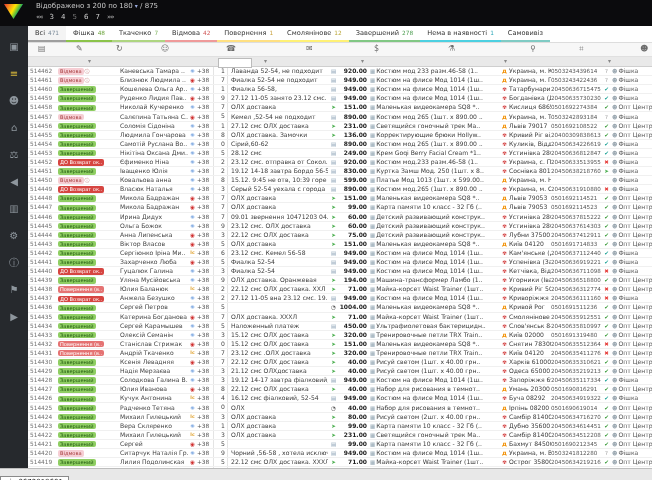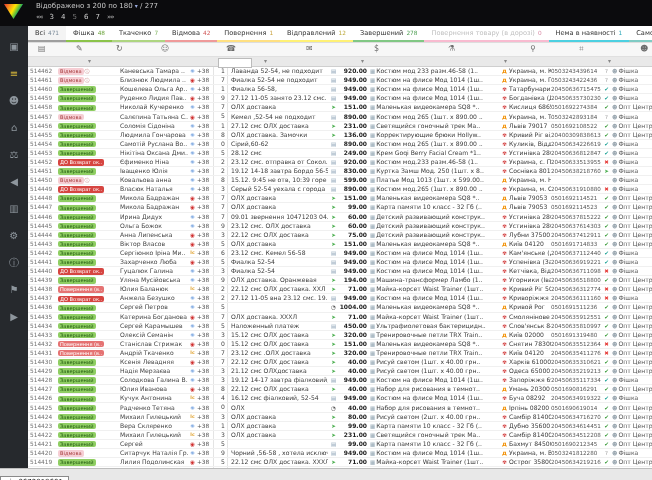--- a/index.html
+++ b/index.html
@@ -80,21 +80,21 @@
 </head>
 <body>
 
 <div class="app">
 
   <div class="topbar">
     <div class="logo"></div>
     <div class="tb-line1">
       <span>Відображено з 200 по 180</span>
       <span class="tb-caret">▾</span>
-      <span>/ 277</span>
+      <span>/ 875</span>
     </div>
     <div class="pager">
       <span class="pg-arrow">««</span>
       <span style="display:flex;gap:7px;">
           <span class="pg">3</span>
           <span class="pg">4</span>
           <span class="pg cur">5</span>
           <span class="pg">6</span>
           <span class="pg">7</span>
         </span>
@@ -132,30 +132,26 @@
         </div>
         <div class="tab" style="border-bottom-color: rgb(239, 154, 154);">
           <span class="tl">Відмова</span>
           <span class="tc" style="color: rgb(208, 88, 88);">42</span>
         </div>
         <div class="tab" style="border-bottom-color: rgb(255, 224, 130);">
           <span class="tl">Повернення</span>
           <span class="tc" style="color: rgb(201, 161, 60);">1</span>
         </div>
         <div class="tab" style="border-bottom-color: rgb(255, 241, 118);">
-          <span class="tl">Відправлений</span>
+          <span class="tl">Смолянінове</span>
           <span class="tc" style="color: rgb(187, 168, 58);">12</span>
         </div>
         <div class="tab" style="border-bottom-color: rgb(129, 199, 132);">
           <span class="tl">Завершений</span>
           <span class="tc" style="color: rgb(78, 158, 82);">278</span>
-        </div>
-        <div class="tab muted" style="border-bottom-color: rgb(248, 187, 208);">
-          <span class="tl">Повернення товару (в дорозі)</span>
-          <span class="tc" style="color: rgb(217, 138, 165);">0</span>
         </div>
         <div class="tab" style="border-bottom-color: rgb(77, 208, 225);">
           <span class="tl">Нема в наявності</span>
           <span class="tc" style="color: rgb(42, 167, 184);">1</span>
         </div>
         <div class="tab" style="border-bottom-color: rgb(128, 203, 196);">
           <span class="tl">Самовивіз</span>
         </div>
       </div>
 

